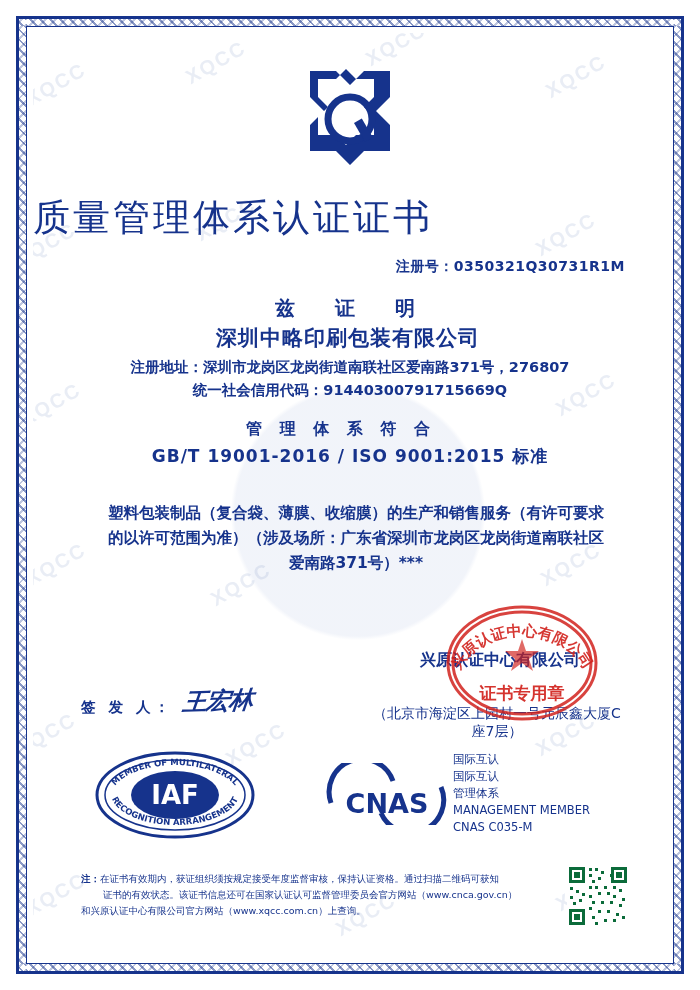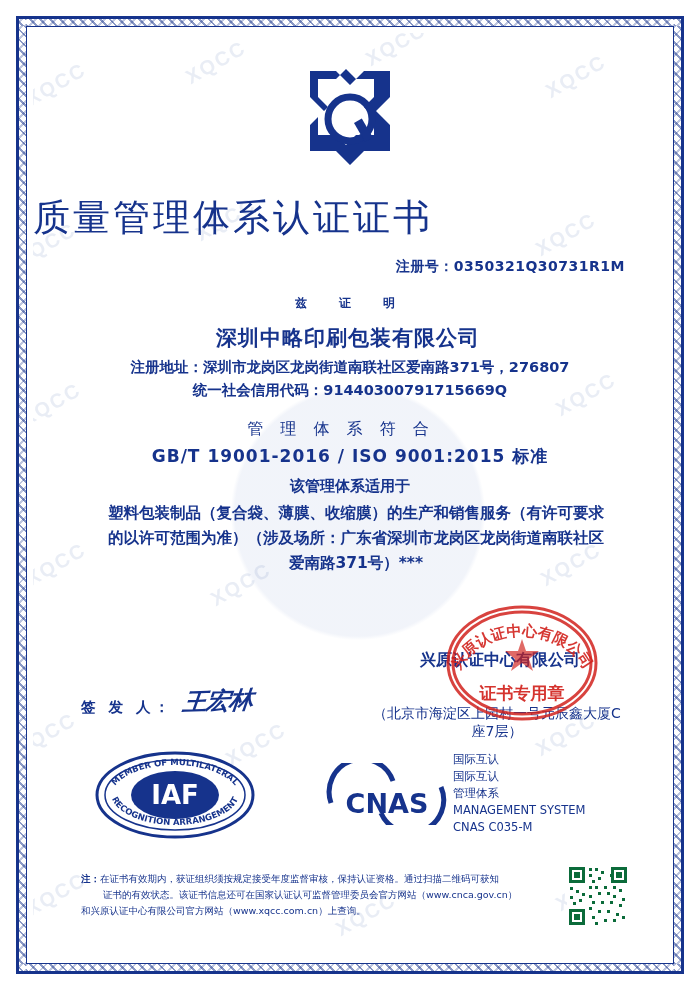--- a/index.html
+++ b/index.html
@@ -122,21 +122,21 @@
   }
 
   .center-line {
     text-align: center;
     color: #16338c;
     font-family: "DejaVu Sans", sans-serif;
   }
   .hereby {
     position: absolute;
     left: 0; right: 0; top: 262px;
-    font-size: 12px;
+    font-size: 20px;
     letter-spacing: 10px;
     font-weight: bold;
   }
   .company {
     position: absolute;
     left: 0; right: 4px; top: 291px;
     font-size: 21px;
     font-weight: bold;
     letter-spacing: 1px;
   }
@@ -149,21 +149,21 @@
   .credit {
     position: absolute;
     left: 0; right: 0; top: 348px;
     font-size: 14.5px;
     font-weight: bold;
   }
   .sys-conform {
     position: absolute;
     left: 0; right: 18px; top: 386px;
     font-size: 16px;
-    font-weight: normal;
+    font-weight: bold;
     letter-spacing: 6px;
   }
   .standard {
     position: absolute;
     left: 0; right: 0; top: 412px;
     font-size: 17px;
     font-weight: bold;
     letter-spacing: 1px;
   }
   .scope-intro {
@@ -344,21 +344,20 @@
     <div class="reg-no">
       <span>注册号：</span><span>0350321Q30731R1M</span>
     </div>
 
     <div class="center-line hereby">兹　证　明</div>
     <div class="center-line company">深圳中略印刷包装有限公司</div>
     <div class="center-line addr">注册地址：深圳市龙岗区龙岗街道南联社区爱南路371号，276807</div>
     <div class="center-line credit">统一社会信用代码：91440300791715669Q</div>
     <div class="center-line sys-conform">管 理 体 系 符 合</div>
     <div class="center-line standard">GB/T 19001-2016 / ISO 9001:2015 标准</div>
-    <div class="center-line scope-intro">该管理体系适用于</div>
     <div class="scope-body">塑料包装制品（复合袋、薄膜、收缩膜）的生产和销售服务（有许可要求的以许可范围为准）（涉及场所：广东省深圳市龙岗区龙岗街道南联社区爱南路371号）***</div>
 
     <div class="sep-line"></div>
 
 
     <div class="signer-row">
       <span class="signer-label">签 发 人：</span>
       <span class="signature">王宏林</span>
     </div>
 
@@ -400,21 +399,21 @@
         <path d="M 8 40 A 32 32 0 0 1 70 18"></path>
         <path d="M 58 50 A 32 32 0 0 0 118 24"></path>
       </g>
       <text x="64" y="50" text-anchor="middle" font-family="DejaVu Sans, sans-serif" font-size="27" font-weight="bold" fill="#16338c">CNAS</text>
     </svg>
 
     <div class="cnas-text">
       <div>国际互认</div>
       <div>国际互认</div>
       <div>管理体系</div>
-      <div>MANAGEMENT SYSTEM</div>
+      <div>MANAGEMENT MEMBER</div>
       <div>CNAS C035-M</div>
     </div>
 
     <div class="footnote">
       <div>
         <span class="lead">注：</span><span>在证书有效期内，获证组织须按规定接受年度监督审核，保持认证资格。通过扫描二维码可获知</span>
       </div>
       <div style="padding-left:22px">证书的有效状态。该证书信息还可在国家认证认可监督管理委员会官方网站（www.cnca.gov.cn）</div>
       <div>和兴原认证中心有限公司官方网站（www.xqcc.com.cn）上查询。</div>
     </div>

